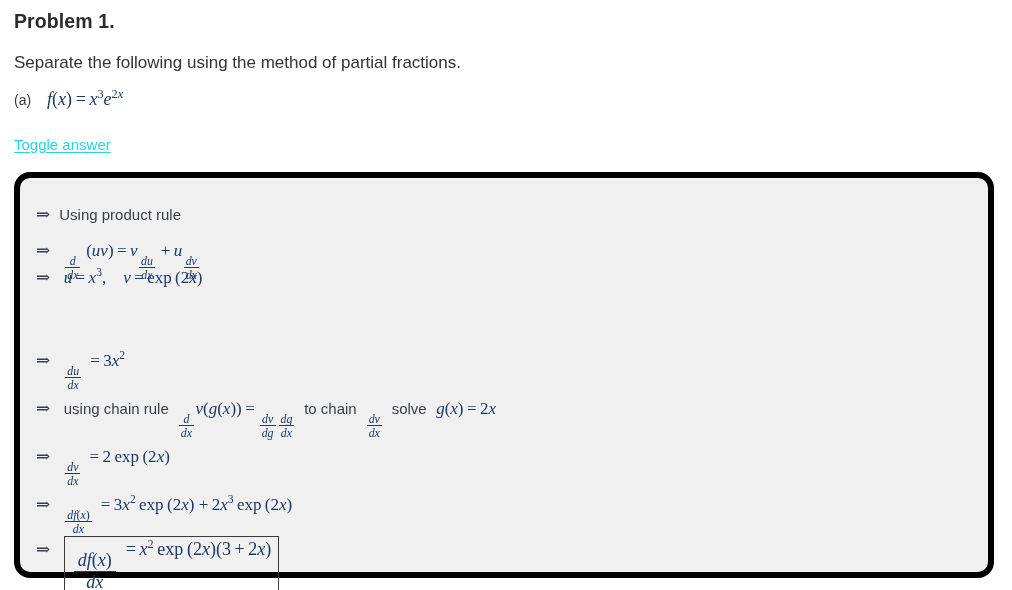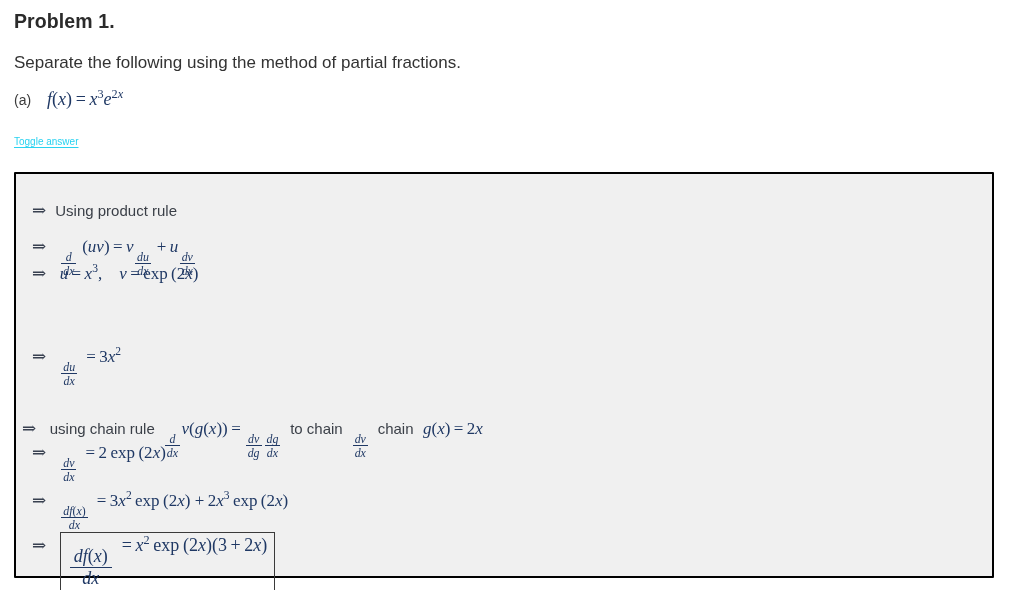--- a/index.html
+++ b/index.html
@@ -52,37 +52,37 @@
     font-family: "Liberation Sans", sans-serif;
     font-size: 14px;
     color: #3b3b3b;
   }
 
   
   .toggle-answer {
     position: absolute;
     left: 14px;
     top: 136px;
-    font-size: 10px;
+    font-size: 15px;
     color: #29d2f0;
     text-underline-offset: 2px;
     cursor: pointer;
   }
 
   
   .answer-panel {
     position: absolute;
     left: 14px;
     top: 172px;
     width: 980px;
     height: 406px;
     box-sizing: border-box;
     background: #f0f0f0;
-    border: 2px solid #000000;
-    border-radius: 1px;
+    border: 6px solid #000000;
+    border-radius: 16px;
   }
 
   
   .m {
     font-family: "Liberation Serif", "DejaVu Serif", serif;
     color: #1f3864;
     font-size: 17px;
     white-space: nowrap;
   }
   .m i, .mi {
@@ -217,21 +217,21 @@
       <span class="arrow">⇒</span>
       <span class="m">
         <span class="frac">
             <span class="num"><i>du</i></span>
             <span class="den"><i>dx</i></span>
           </span>
          = 3<i>x</i><sup class="e">2</sup>
       </span>
     </div>
 
-    <div class="ln" style="left:6px; top:220px;margin-top:24px;">
+    <div class="ln" style="left:16px; top:220px;">
       <span class="arrow">⇒</span>
       <span class="txt">using chain rule</span>
       <span class="m" style="margin:0 4px;">
         <span class="frac">
             <span class="num"><i>d</i></span>
             <span class="den"><i>dx</i></span>
           </span><i>v</i>(<i>g</i>(<i>x</i>)) = <span class="frac">
             <span class="num"><i>dv</i></span>
             <span class="den"><i>dg</i></span>
           </span><span class="frac">
@@ -239,21 +239,21 @@
             <span class="den"><i>dx</i></span>
           </span>
       </span>
       <span class="txt">to chain</span>
       <span class="m" style="margin:0 4px;">
         <span class="frac">
             <span class="num"><i>dv</i></span>
             <span class="den"><i>dx</i></span>
           </span>
       </span>
-      <span class="txt">chain</span>
+      <span class="txt">solve</span>
       <span class="m" style="margin-left:5px;">
         <i>g</i>(<i>x</i>) = 2<i>x</i>
       </span>
     </div>
 
     <div class="ln" style="left:16px; top:268px;">
       <span class="arrow">⇒</span>
       <span class="m">
         <span class="frac">
             <span class="num"><i>dv</i></span>

